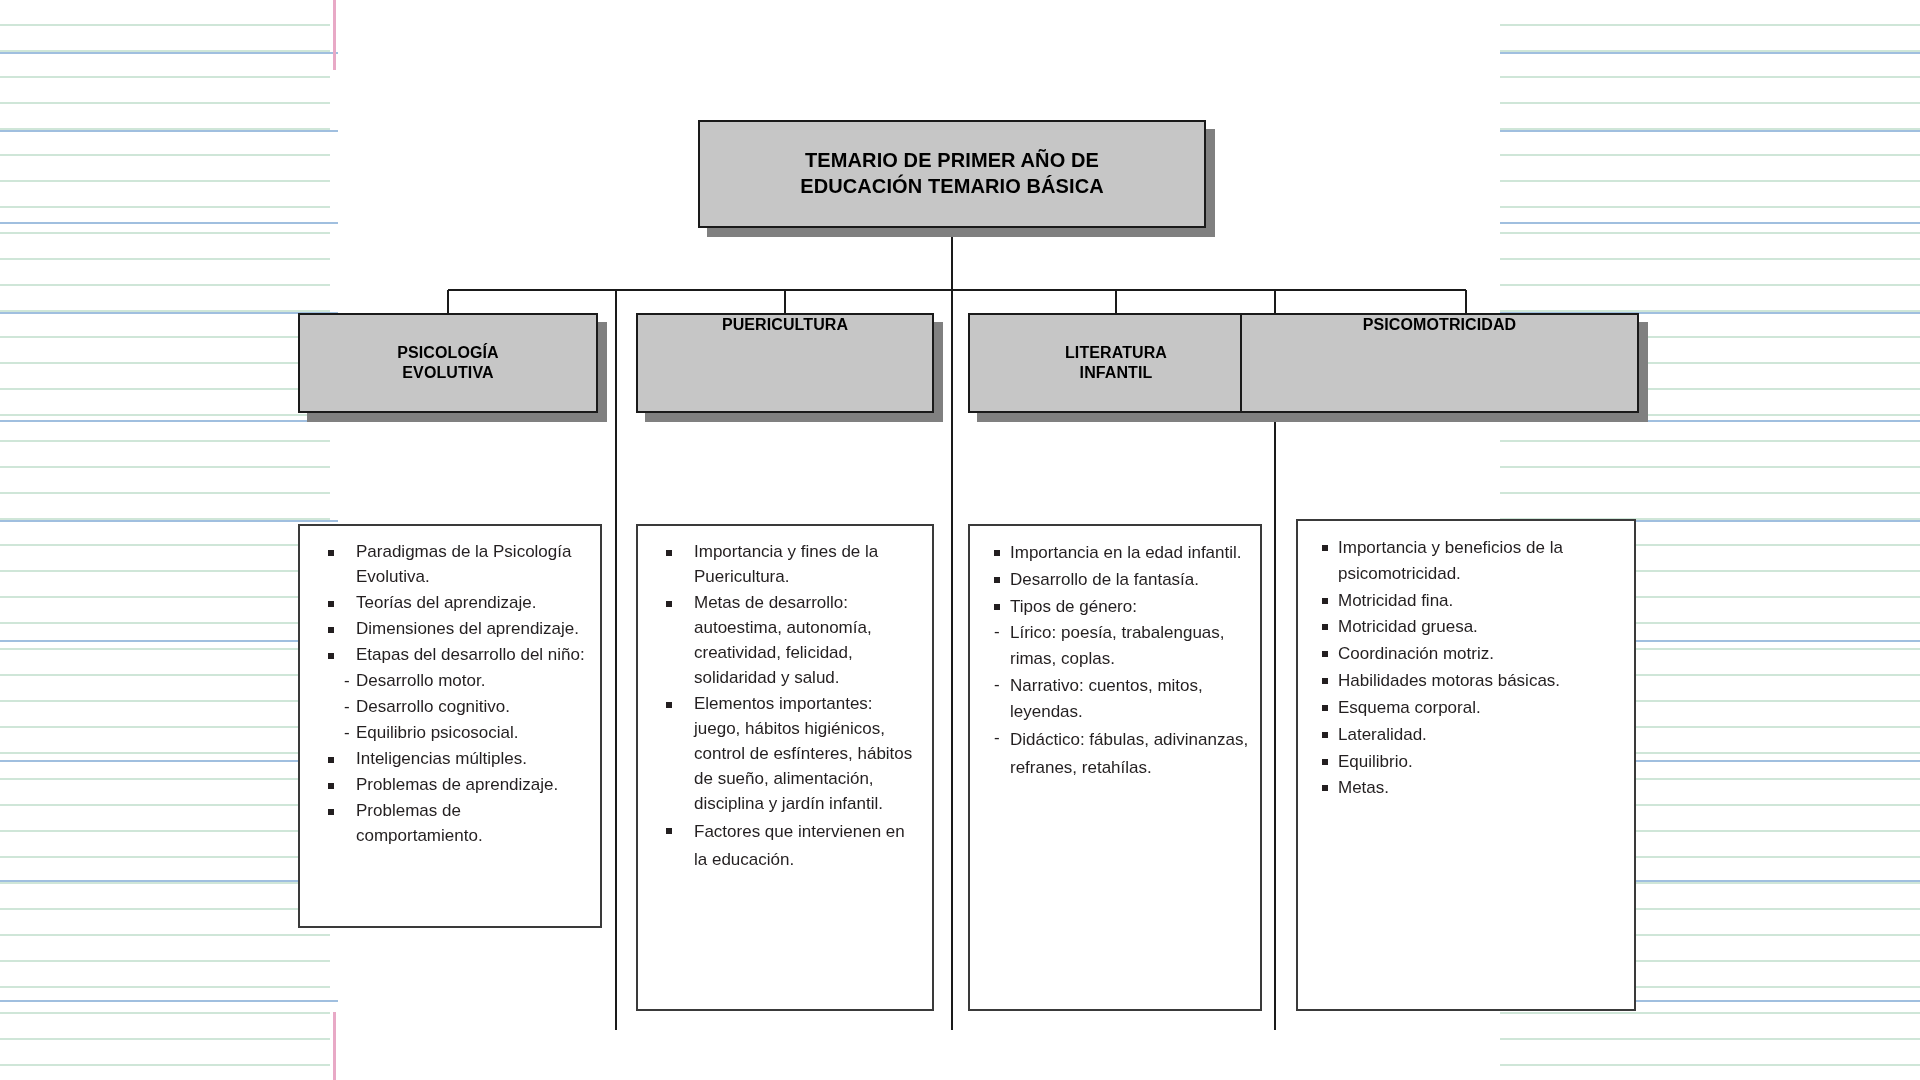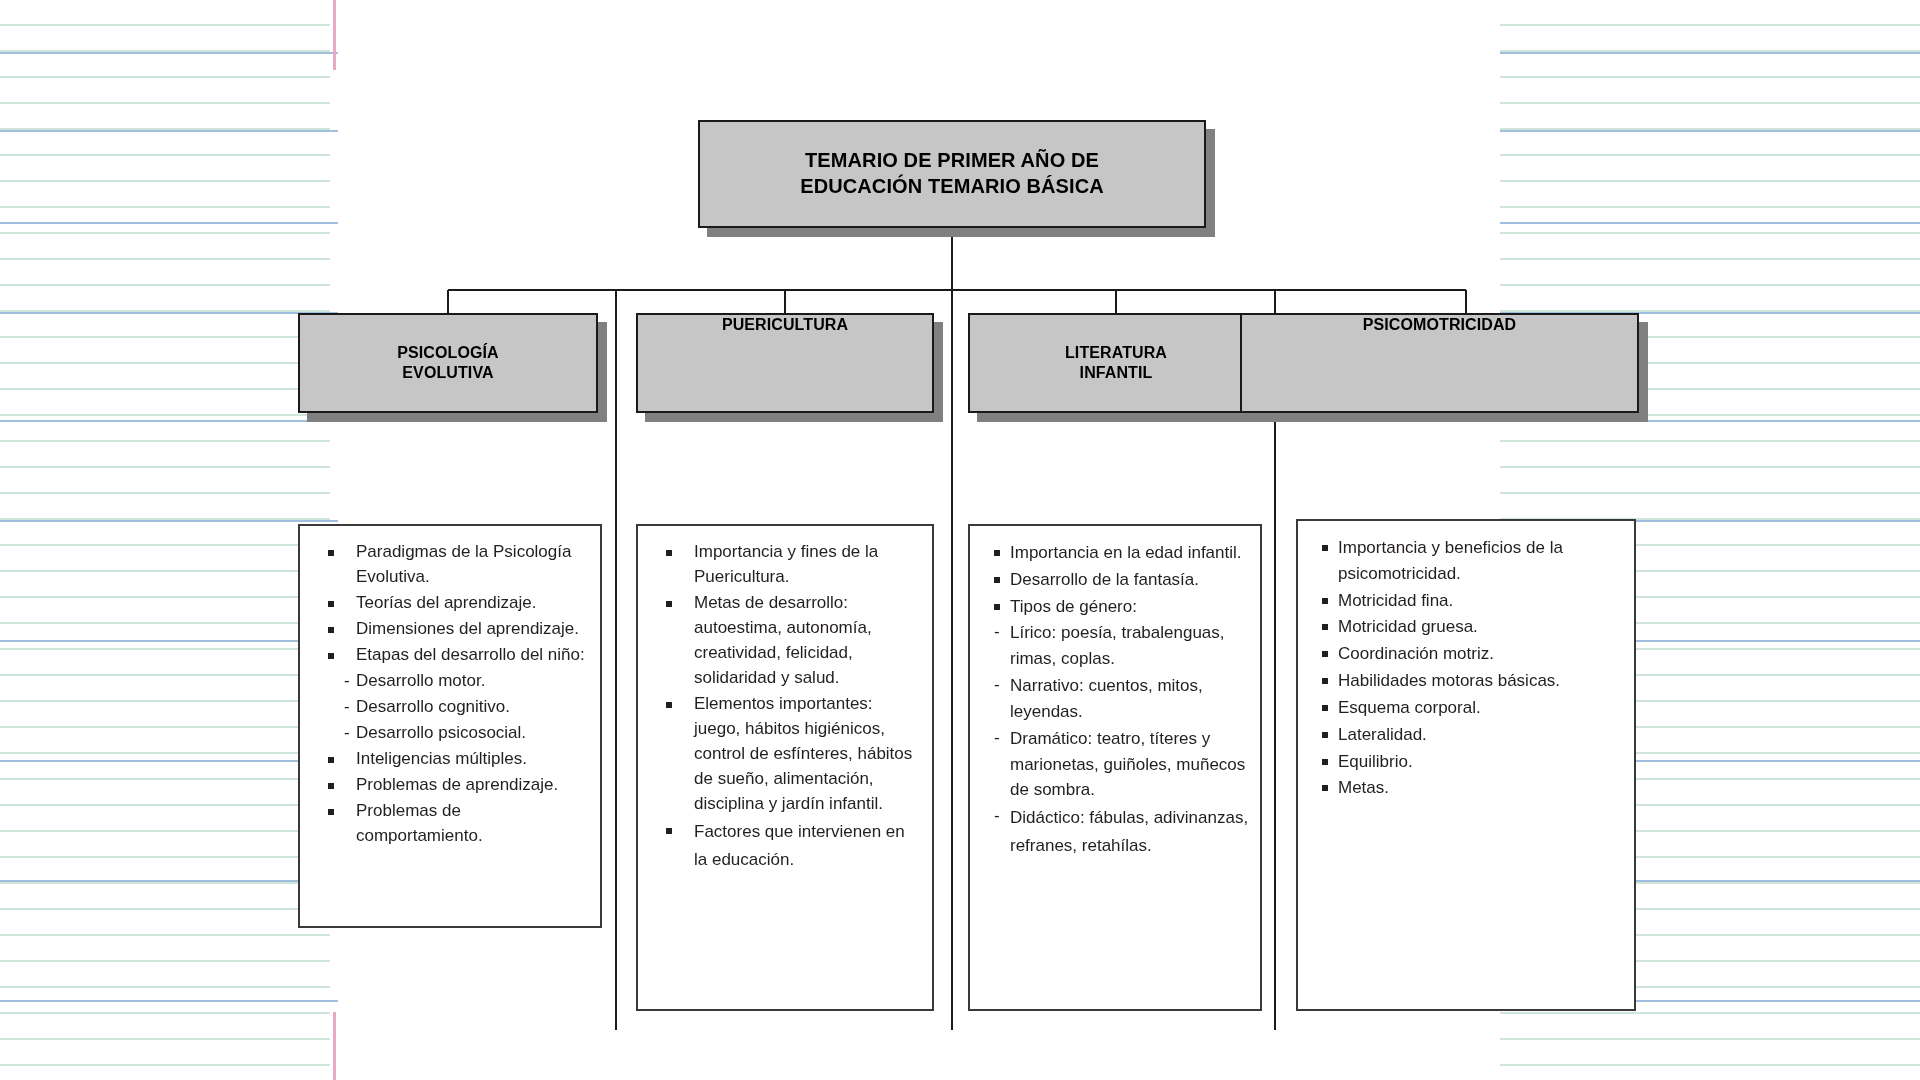--- a/index.html
+++ b/index.html
@@ -297,21 +297,21 @@
     </div>
 
     <div class="list-box" id="list-box-1">
       <ul class="bullets">
           <li class="sq">Paradigmas de la Psicología Evolutiva.</li>
           <li class="sq">Teorías del aprendizaje.</li>
           <li class="sq">Dimensiones del aprendizaje.</li>
           <li class="sq">Etapas del desarrollo del niño:</li>
           <li class="dash">Desarrollo motor.</li>
           <li class="dash">Desarrollo cognitivo.</li>
-          <li class="dash">Desarrollo psicosocial.</li>
+          <li class="dash">Equilibrio psicosocial.</li>
           <li class="sq">Inteligencias múltiples.</li>
           <li class="sq">Problemas de aprendizaje.</li>
           <li class="sq">Problemas de comportamiento.</li>
         </ul>
     </div>
 
     <div class="list-box" id="list-box-2">
       <ul class="bullets">
           <li class="sq">Importancia y fines de la Puericultura.</li>
           <li class="sq">Metas de desarrollo: autoestima, autonomía, creatividad, felicidad, solidaridad y salud.</li>
@@ -320,21 +320,20 @@
         </ul>
     </div>
 
     <div class="list-box tight" id="list-box-3">
       <ul class="bullets">
           <li class="sq">Importancia en la edad infantil.</li>
           <li class="sq">Desarrollo de la fantasía.</li>
           <li class="sq">Tipos de género:</li>
           <li class="dash-main">Lírico: poesía, trabalenguas, rimas, coplas.</li>
           <li class="dash-main">Narrativo: cuentos, mitos, leyendas.</li>
-          <li class="dash-main">Dramático: teatro, títeres y marionetas, guiñoles, muñecos de sombra.</li>
           <li class="dash-main loose-tail">Didáctico: fábulas, adivinanzas, refranes, retahílas.</li>
         </ul>
     </div>
 
     <div class="list-box tight" id="list-box-4">
       <ul class="bullets">
           <li class="sq">Importancia y beneficios de la psicomotricidad.</li>
           <li class="sq">Motricidad fina.</li>
           <li class="sq">Motricidad gruesa.</li>
           <li class="sq">Coordinación motriz.</li>

